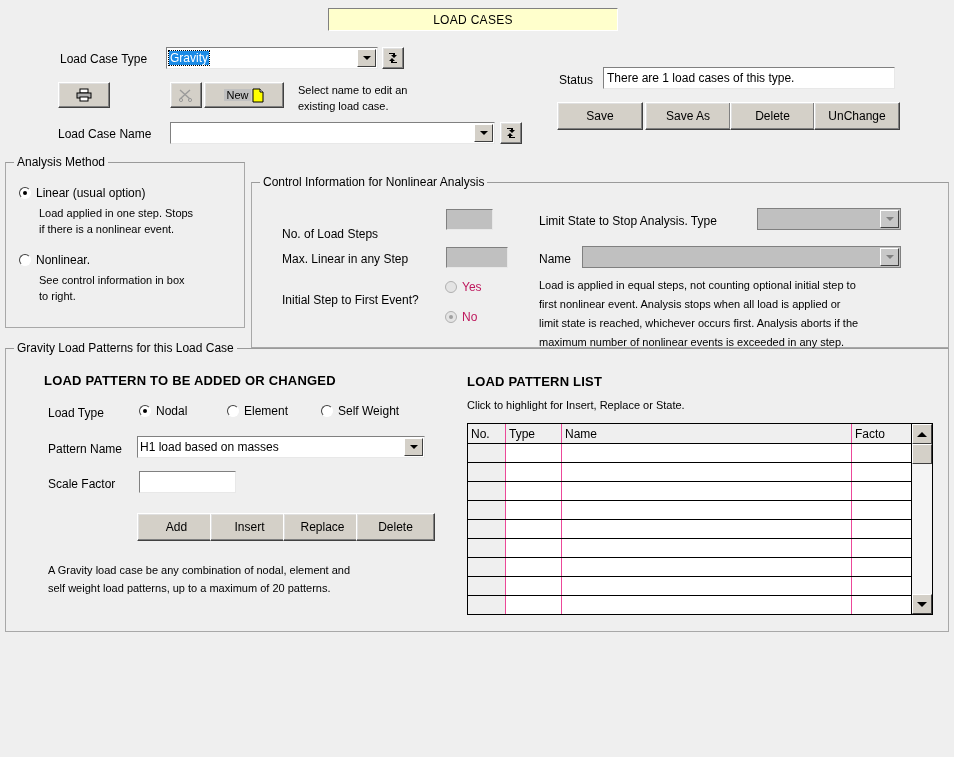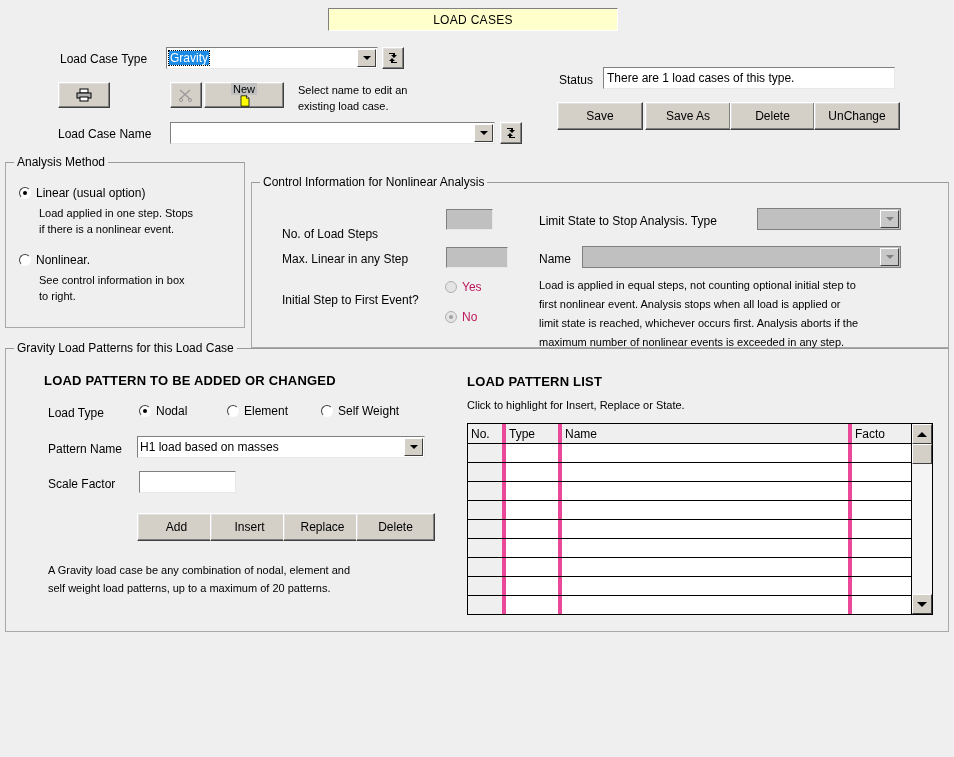--- a/index.html
+++ b/index.html
@@ -86,21 +86,20 @@
     box-sizing: border-box;
     background: #d4d0c8;
     border-top: 1px solid #ffffff;
     border-left: 1px solid #ffffff;
     border-right: 1px solid #404040;
     border-bottom: 1px solid #404040;
     box-shadow: inset -1px -1px 0 #808080, inset 1px 1px 0 #dfdfdf;
     display: flex; align-items: center; justify-content: center;
     font-size: 12px; color: #000; cursor: default;
     user-select: none;
-    flex-direction: column;
   }
 
   
   .group {
     box-sizing: border-box;
     border: 1px solid #a8a8a8;
     border-top-color: #9a9a9a;
     background: transparent;
   }
   .group-title {
@@ -136,21 +135,21 @@
     border-right: 1px solid #404040;
     border-bottom: 1px solid #404040;
     box-shadow: inset -1px -1px 0 #808080, inset 1px 1px 0 #dfdfdf;
     display: flex; align-items: center; justify-content: center;
   }
 
   
   .tbl { position: absolute; box-sizing: border-box; border: 1px solid #000; background:#fff; }
   .tbl-row { display: flex; height: 19px; box-sizing: border-box; }
   .tbl-row.head { height: 20px; background: #efefef; border-bottom: 1px solid #000; font-size: 12px; }
-  .tbl-cell { box-sizing: border-box; border-right: 4px solid #ec4899; display: flex; align-items: center; padding-left: 3px; overflow: hidden; white-space: nowrap; }
+  .tbl-cell { box-sizing: border-box; border-right: 1px solid #ec4899; display: flex; align-items: center; padding-left: 3px; overflow: hidden; white-space: nowrap; }
   .c-no { width: 38px; background: #efefef; }
   .c-type { width: 56px; }
   .c-name { width: 290px; }
   .c-fac { width: 42px; border-right: none; }
   .tbl-row.body { border-bottom: 1px solid #000; }
   .tbl-row.body .tbl-cell { background: #fff; }
   .tbl-row.body .c-no { background: #efefef; }
 
   .sbar {
     position: absolute; right: 0; top: 0; width: 20px; bottom: 0;

